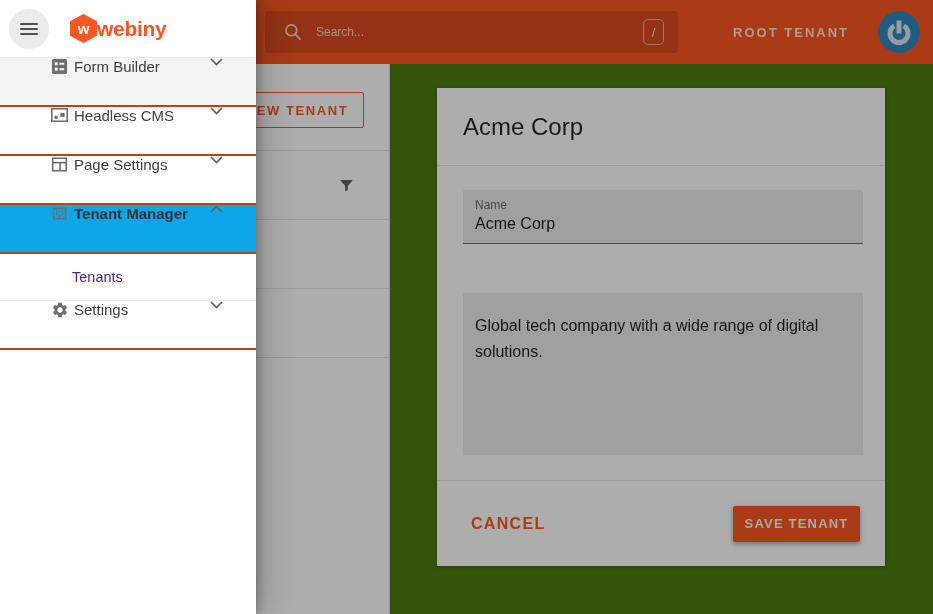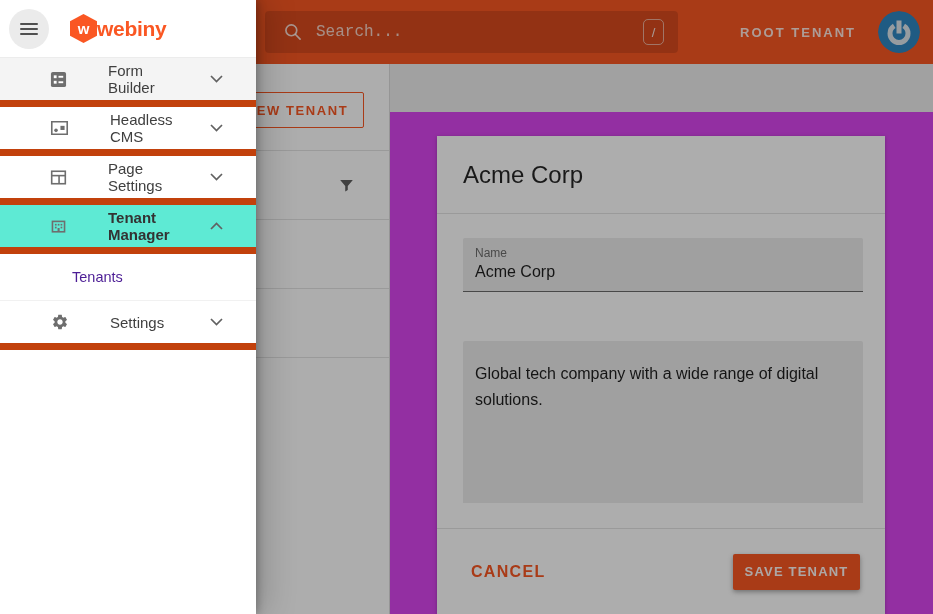--- a/index.html
+++ b/index.html
@@ -16,31 +16,31 @@
     background: #fa5723; z-index: 1;
   }
   .searchbox {
     position: absolute; left: 265px; top: 11px; width: 413px; height: 42px;
     background: rgba(0,0,0,0.13); border-radius: 4px;
     display: flex; align-items: center; padding: 0 14px 0 18px;
   }
   .searchbox .sicon { flex: 0 0 auto; display: flex; }
   .searchbox input {
     flex: 1 1 auto; margin-left: 13px; background: transparent; border: none; outline: none;
-    color: #fff; font-size: 16px; font-family: Liberation Mono, monospace;
+    color: #fff; font-size: 12px; font-family: Liberation Sans, sans-serif;
   }
   .searchbox input::placeholder { color: rgba(255,255,255,0.75); }
   .kbd-slash {
     flex: 0 0 auto; width: 21px; height: 26px; border: 1px solid rgba(255,255,255,0.55);
     border-radius: 5px; color: rgba(255,255,255,0.85); font-size: 13px;
     display: flex; align-items: center; justify-content: center;
   }
   .topbar-right {
     position: absolute; right: 13px; top: 0; height: 64px;
-    display: flex; align-items: center; gap: 22px;
+    display: flex; align-items: center; gap: 29px;
   }
   .tenant-badge {
     color: rgba(255,255,255,0.85); font-size: 13px; font-weight: 700;
     letter-spacing: 2px; text-transform: uppercase;
   }
   .avatar-btn { width: 42px; height: 42px; border-radius: 50%; overflow: hidden; display: flex; }
 
   
   .content { position: absolute; left: 0; top: 64px; right: 0; bottom: 0; z-index: 1; }
   .list-panel {
@@ -56,21 +56,21 @@
   }
   .list-toolbar {
     position: absolute; left: 0; top: 86px; width: 100%; height: 70px;
     border-top: 1px solid #e4e4e4; border-bottom: 1px solid #e4e4e4;
     display: flex; align-items: center; justify-content: flex-end; padding-right: 33px;
   }
   .list-row { position: absolute; left: 0; width: 100%; height: 69px; border-bottom: 1px solid #e4e4e4; }
   .list-row.r1 { top: 156px; }
   .list-row.r2 { top: 225px; }
 
-  .detail { position: absolute; left: 390px; top: 0; right: 0; bottom: 0; background: #d946ef; margin-top: 48px; }
+  .detail { position: absolute; left: 390px; top: 0; right: 0; bottom: 0; background: #4d7c0f; }
   .card {
     position: absolute; left: 47px; top: 24px; width: 448px; height: 478px;
     background: #ffffff; box-shadow: 0 1px 4px rgba(0,0,0,0.25);
   }
   .card-header {
     height: 78px; border-bottom: 1px solid #e3e3e3;
     display: flex; align-items: center; padding-left: 26px;
   }
   .card-title { font-size: 24px; color: rgba(0,0,0,0.85); font-weight: 400; }
   .card-body { padding: 24px 22px 0 26px; }
@@ -128,25 +128,25 @@
   .brand { display: flex; align-items: center; margin-left: 21px; }
   .hexagon {
     width: 27px; height: 29px; background: #fa5723; color: #fff;
     clip-path: polygon(50% 0%, 100% 25%, 100% 75%, 50% 100%, 0% 75%, 0% 25%);
     display: flex; align-items: center; justify-content: center;
     font-size: 15px; font-weight: 700;
   }
   .wordmark { font-size: 21px; font-weight: 700; color: #fa5723; letter-spacing: -0.3px; }
 
   .nav-item {
-    height: 49px; display: flex; align-items: center; padding-left: 50px;
-    border-bottom: 7px solid #c2410c; cursor: pointer; background: #fff; gap: 36px;
+    height: 49px; display: flex; padding-left: 50px;
+    border-bottom: 2px solid #c2410c; cursor: pointer; background: #fff;
   }
   .nav-item.shaded { background: #f4f4f4; }
-  .nav-item.active { background: #5eead4; }
+  .nav-item.active { background: #0ea5e9; }
   .nav-icon { width: 19px; display: flex; justify-content: center; }
   .nav-label { margin-left: 5px; font-size: 15px; color: #3f3f3f; }
   .nav-item.active .nav-label { font-weight: 700; color: #333; }
   .chevron { margin-left: auto; margin-right: 33px; display: flex; }
   .nav-subitem {
     height: 47px; display: flex; align-items: center; padding-left: 72px;
     border-bottom: 1px solid #f1f1f1; cursor: pointer; background: #fff;
     font-size: 14.5px; color: #4c1d95;
   }
 </style>

